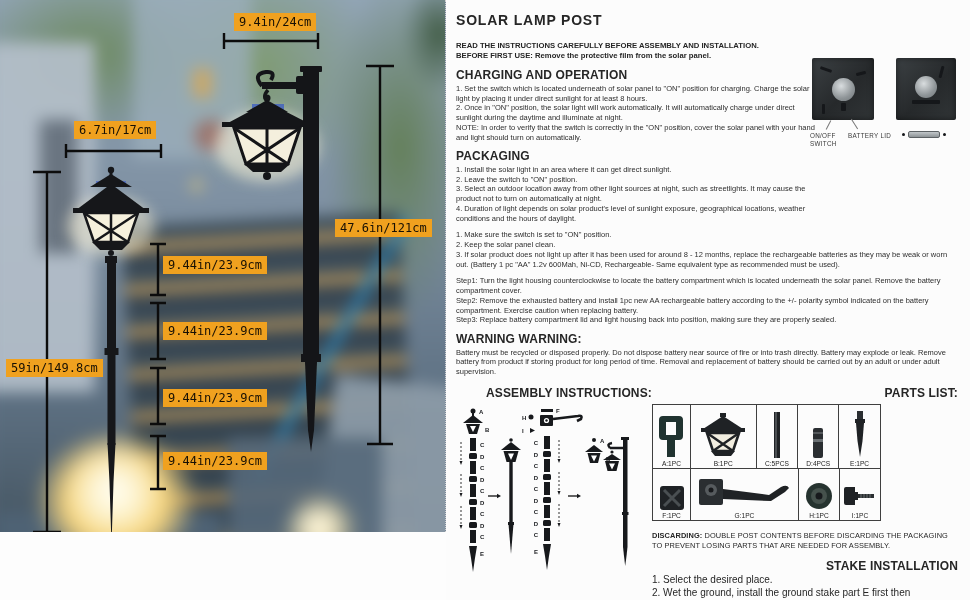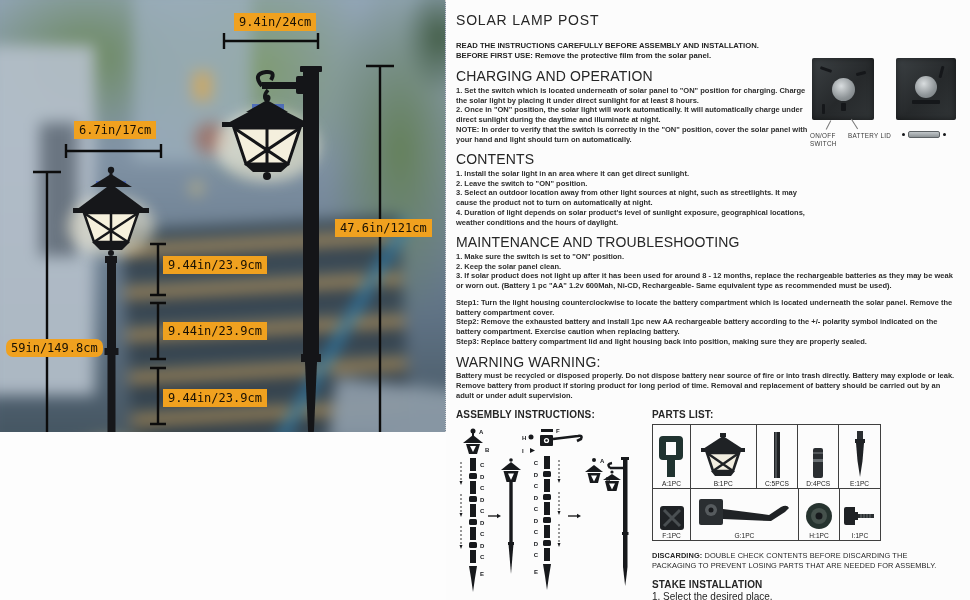--- a/index.html
+++ b/index.html
@@ -1,20 +1,20 @@
 <!DOCTYPE html>
 <html><head>
 <meta charset="utf-8">
 <style>
   * { margin:0; padding:0; box-sizing:border-box; }
   body { font-family:"Liberation Sans", sans-serif; background:#e8e8e8; }
   .stage { position:relative; width:970px; height:600px; background:#fdfdfd; overflow:hidden; margin:0 auto; }
 
   
-  .photo { position:absolute; left:0; top:0; width:446px; height:432px; overflow:hidden; background:#76879a; border-right:1px dotted #cfcfcf; }
+  .photo { position:absolute; left:0; top:0; width:446px; height:532px; overflow:hidden; background:#76879a; border-right:1px dotted #cfcfcf; }
   .scene { position:absolute; inset:0; filter:blur(7px); transform:scale(1.06); }
   .scene div { position:absolute; }
   .base { inset:0; background:linear-gradient(180deg,#93a6b7 0%,#7f91a3 38%,#5f7284 72%,#43535f 100%); }
   .fol1 { left:-20px; top:-20px; width:230px; height:170px; background:radial-gradient(closest-side,#6d8a60,rgba(109,138,96,0)); }
   .fol2 { left:140px; top:-30px; width:230px; height:220px; background:radial-gradient(closest-side,#7f9b72,rgba(127,155,114,0)); }
   .fol3 { left:320px; top:-10px; width:140px; height:330px; background:radial-gradient(closest-side,#64805a,rgba(100,128,90,0)); }
   .fol4 { left:392px; top:-8px; width:70px; height:110px; background:radial-gradient(closest-side,#3f5a42,rgba(63,90,66,0)); }
   .bld1 { left:0; top:55px; width:102px; height:330px; background:#b4bfca; opacity:.92; }
   .bld1w { left:50px; top:128px; width:36px; height:126px; background:#5e6974; opacity:.85; }
   .bld2 { left:138px; top:0; width:112px; height:165px; background:#9cafbc; opacity:.75; }
@@ -33,39 +33,39 @@
   .glow2 { left:260px; top:460px; width:110px; height:110px; background:radial-gradient(closest-side,#f8e19b 0%,rgba(248,225,155,0) 70%); }
   .glow2c { left:284px; top:484px; width:58px; height:58px; background:radial-gradient(closest-side,#fff9e2,rgba(255,249,226,0)); }
 
   .photo-art { position:absolute; left:0; top:0; z-index:2; }
   .dim-label { position:absolute; z-index:5; background:#F0A11F; color:#171004;
                font:12px "DejaVu Sans Mono", monospace; padding:2px 5px; white-space:nowrap; }
 
   
   .page { position:absolute; left:446px; top:0; width:524px; height:600px; background:#fcfcfc;
           padding:8px 12px 0 10px; color:#262626; }
-  .title { font-size:14px; font-weight:normal; letter-spacing:.8px; margin-top:4px; }
+  .title { font-size:14px; font-weight:bold; letter-spacing:.8px; margin-top:4px; }
   .intro { margin-top:13px; font-weight:bold; font-size:7.7px; line-height:1.32; white-space:pre-line; }
   .sec { margin-top:7px; }
-  .sec .h { font-size:14px; font-weight:normal; letter-spacing:.15px; margin-bottom:1.5px; }
-  .sec .b { font-size:7.5px; line-height:1.3; white-space:pre-line; color:#2d2d2d;font-weight:bold; }
+  .sec .h { font-size:12px; font-weight:bold; letter-spacing:.15px; margin-bottom:1.5px; }
+  .sec .b { font-size:7.5px; line-height:1.3; white-space:pre-line; color:#2d2d2d; }
   .sec.narrow { margin-right:140px; }
 
   .figs { position:absolute; top:56px; right:8px; width:152px; height:96px; font-size:6.3px; color:#3a3a3a; }
   .figsq { position:absolute; border-radius:2px; background:linear-gradient(135deg,#3c4144 0%,#26292b 55%,#313537 100%); box-shadow:inset 0 0 6px rgba(0,0,0,.5); }
   .figcirc { position:absolute; border-radius:50%; background:radial-gradient(circle at 40% 35%,#d9dddf,#8e9497 60%,#6f7578); }
   .figmark { position:absolute; background:#15171a; border-radius:1px; }
   .figline { position:absolute; width:1px; background:#777; }
   .fig-label { position:absolute; letter-spacing:.3px; line-height:1.25; }
   .batt { position:absolute; height:7px; background:linear-gradient(180deg,#c2c7ca,#8d9396); border:1px solid #5c6164; border-radius:2px; }
 
   .bottom { display:flex; margin-top:9px; }
   .assembly-col { width:196px; }
   .right-col { flex:1; }
-  .subhead { font-size:10px; font-weight:bold; letter-spacing:.15px; }
+  .subhead { font-size:12px; font-weight:bold; letter-spacing:.15px;text-align:right; }
 
   .parts { margin-top:4px; width:229px; border:1.2px solid #3f3f3f; }
   .prow { display:flex; }
   .prow + .prow { border-top:1px solid #3f3f3f; }
   .pcell { position:relative; display:flex; flex-direction:column; align-items:center; justify-content:flex-end; padding-bottom:1px; }
   .pcell + .pcell { border-left:1px solid #3f3f3f; }
   .r1 .pcell { height:63px; }
   .r2 .pcell { height:51px; }
   .plabel { font-size:6.6px; color:#222; margin-top:1px; }
   .picon { display:block; }
@@ -162,21 +162,21 @@
         <path d="M158 244 V295 M150 244 H166 M150 295 H166"></path>
         <path d="M158 303 V359 M150 303 H166 M150 359 H166"></path>
         <path d="M158 368 V424 M150 368 H166 M150 424 H166"></path>
         <path d="M158 436 V489 M150 436 H166 M150 489 H166"></path>
       </g>
     </svg>
 
     <div class="dim-label" style="left:234px; top:13px;">9.4in/24cm</div>
     <div class="dim-label" style="left:74px;  top:121px;">6.7in/17cm</div>
     <div class="dim-label" style="left:335px; top:219px;">47.6in/121cm</div>
-    <div class="dim-label" style="left:6px;   top:339px;border-radius:7px;">59in/149.8cm</div>
+    <div class="dim-label" style="left:6px;   top:359px;">59in/149.8cm</div>
     <div class="dim-label" style="left:163px; top:256px;">9.44in/23.9cm</div>
     <div class="dim-label" style="left:163px; top:322px;">9.44in/23.9cm</div>
     <div class="dim-label" style="left:163px; top:389px;">9.44in/23.9cm</div>
     <div class="dim-label" style="left:163px; top:452px;">9.44in/23.9cm</div>
   </div>
 
   <div class="page">
 
     <div class="title">SOLAR LAMP POST</div>
     <div class="intro">READ THE INSTRUCTIONS CAREFULLY BEFORE ASSEMBLY AND INSTALLATION.
@@ -205,29 +205,28 @@
     </div>
 
     <div class="sec narrow">
       <div class="h">CHARGING AND OPERATION</div>
       <div class="b">1. Set the switch which is located underneath of solar panel to "ON" position for charging. Charge the solar light by placing it under direct sunlight for at least 8 hours.
 2. Once in "ON" position, the solar light will work automatically. It will automatically charge under direct sunlight during the daytime and illuminate at night.
 NOTE: In order to verify that the switch is correctly in the "ON" position, cover the solar panel with your hand and light should turn on automatically.</div>
     </div>
 
     <div class="sec narrow">
-      <div class="h">CONTENTS</div>
+      <div class="h">PACKAGING</div>
       <div class="b">1. Install the solar light in an area where it can get direct sunlight.
 2. Leave the switch to "ON" position.
 3. Select an outdoor location away from other light sources at night, such as streetlights. It may cause the product not to turn on automatically at night.
 4. Duration of light depends on solar product's level of sunlight exposure, geographical locations, weather conditions and the hours of daylight.</div>
     </div>
 
     <div class="sec">
-      <div class="h">MAINTENANCE AND TROUBLESHOOTING</div>
       <div class="b">1. Make sure the switch is set to "ON" position.
 2. Keep the solar panel clean.
 3. If solar product does not light up after it has been used for around 8 - 12 months, replace the rechargeable batteries as they may be weak or worn out. (Battery 1 pc "AA" 1.2v 600Mah, Ni-CD, Rechargeable- Same equivalent type as recommended must be used).</div>
     </div>
 
     <div class="sec">
       <div class="b">Step1: Turn the light housing counterclockwise to locate the battery compartment which is located underneath the solar panel. Remove the battery compartment cover.
 Step2: Remove the exhausted battery and install 1pc new AA rechargeable battery according to the +/- polarity symbol indicated on the battery compartment. Exercise caution when replacing battery.
 Step3: Replace battery compartment lid and light housing back into position, making sure they are properly sealed.</div>
     </div>
@@ -425,21 +424,21 @@
                 <rect x="15" y="9" width="16" height="4" fill="#2a2e31"></rect>
                 <path d="M18 9 v4 M21 9 v4 M24 9 v4 M27 9 v4" stroke="#6a7073" stroke-width="1"></path>
               </svg>
               <div class="plabel">I:1PC</div>
             </div>
           </div>
         </div>
 
         <div class="note">
           <b>DISCARDING:</b>
-          <span>DOUBLE CHECK CONTENTS BEFORE DISCARDING THE PACKAGING TO PREVENT LOSING PARTS THAT ARE NEEDED FOR ASSEMBLY.</span>
+          <span>DOUBLE POST CONTENTS BEFORE DISCARDING THE PACKAGING TO PREVENT LOSING PARTS THAT ARE NEEDED FOR ASSEMBLY.</span>
         </div>
 
         <div class="stake">
           <div class="subhead">STAKE INSTALLATION</div>
           <div class="b">1. Select the desired place.
 2. Wet the ground, install the ground stake part E first then
 install the top solar light with stake gently.</div>
         </div>
       </div>
     </div>

